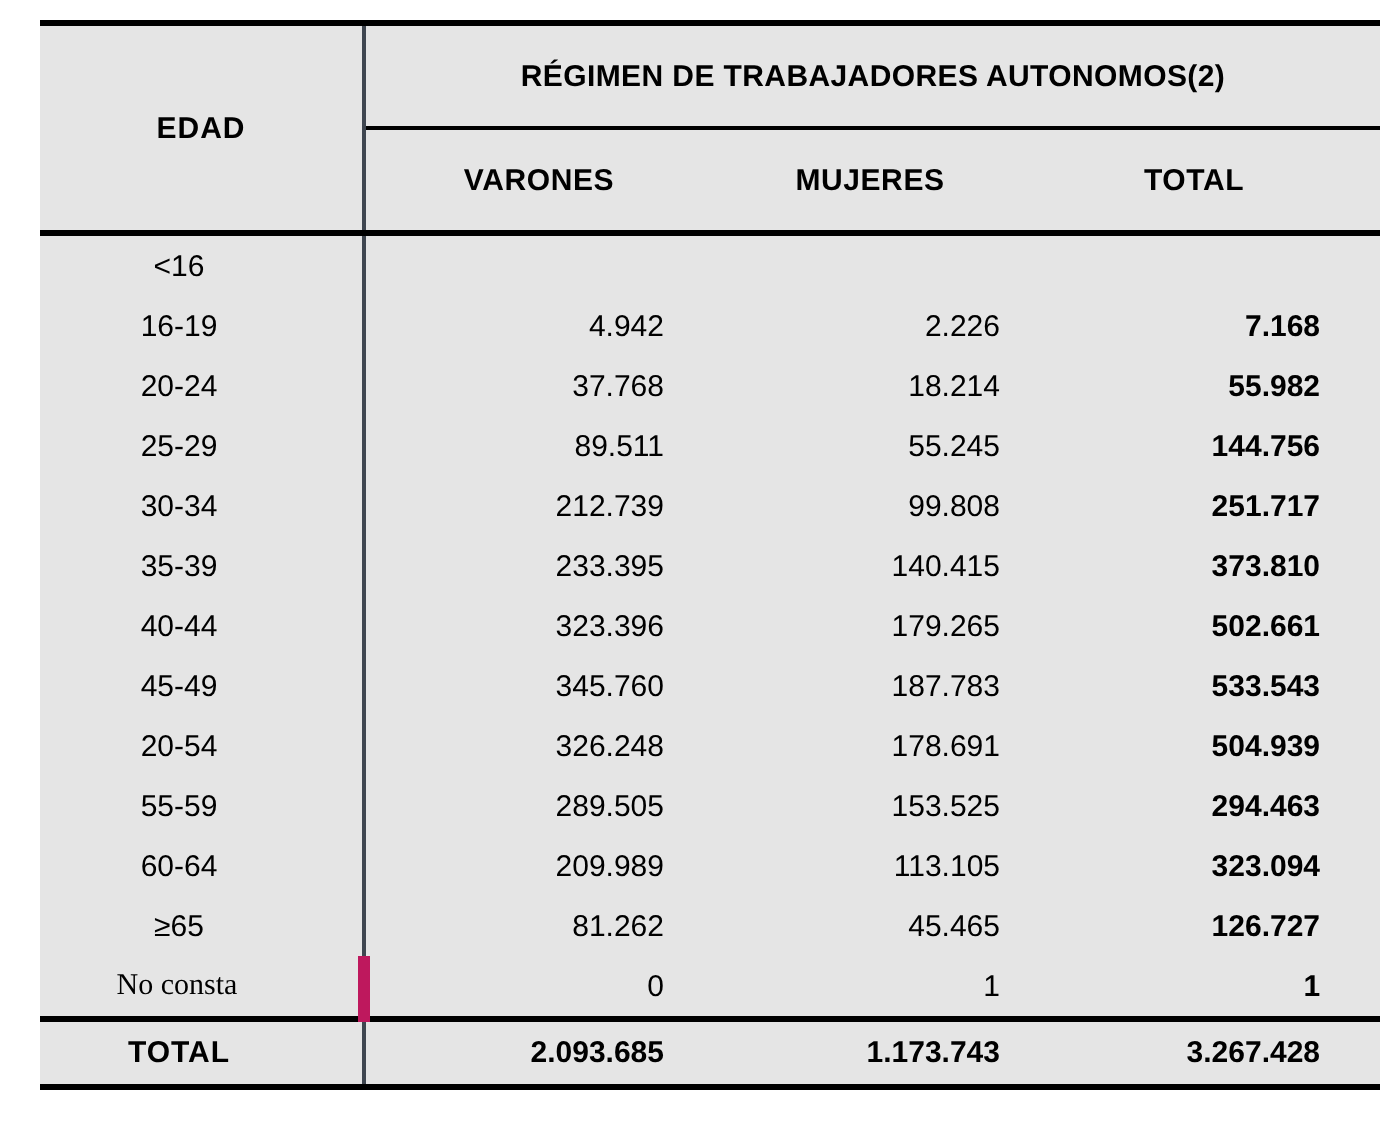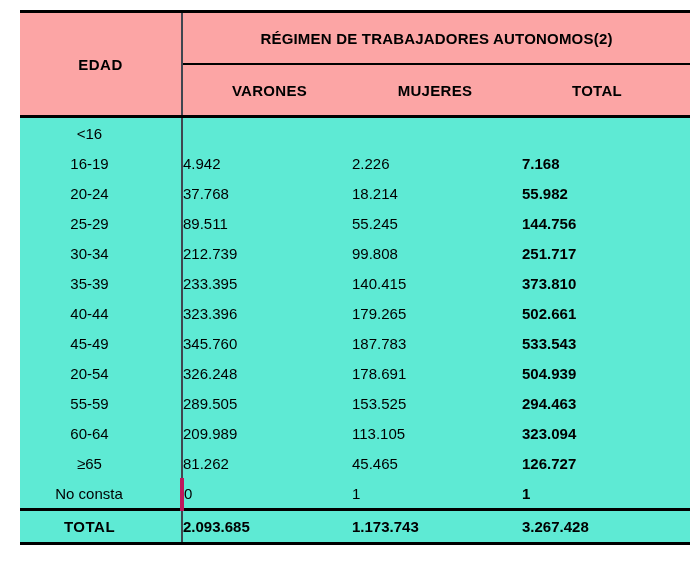--- a/index.html
+++ b/index.html
@@ -31,21 +31,21 @@
   }
 
   
   col.c-edad    { width: 162px; }
   col.c-varones { width: 170px; }
   col.c-mujeres { width: 170px; }
   col.c-total   { width: 168px; }
 
   
   thead th {
-    background: #fca5a5;
+    background: #e5e5e5;
     font-weight: bold;
     font-size: 15px;
     padding: 0;
     margin: 3px;
   }
 
   th.edad-head {
     vertical-align: middle;
     text-align: center;
     letter-spacing: 0.5px;
@@ -73,51 +73,52 @@
   }
   th.sub-varones { padding-right: 6px; padding-left: 10px; }
   th.sub-mujeres { padding-right: 4px; }
   th.sub-total   { padding-right: 18px; }
 
   
   tbody td {
     font-size: 15px;
     height: 30px;
     padding: 0;
-    background: #5eead4;
+    background: #e5e5e5;
   }
 
   td.age-cell {
     text-align: center;
     border-right: 2px solid #3f4650;
     padding-right: 22px;
   }
 
   td.num {
+    text-align: right;
     font-variant-numeric: tabular-nums;
   }
   td.num-varones { padding-right: 20px; }
   td.num-mujeres { padding-right: 22px; margin-top: 23px; }
   td.num-total   { padding-right: 30px; font-weight: bold; }
 
   
   tr.total-row td {
     font-weight: bold;
     border-top: 3px solid #000;
     border-bottom: 3px solid #000;
     height: 31px;
   }
   tr.total-row td.age-cell {
     text-align: center;
     padding-right: 22px;
     letter-spacing: 0.5px;
   }
 
   
-  tr.last-data td.age-cell { border-right: 4px solid #be185d; }
+  tr.last-data td.age-cell { border-right: 6px solid #be185d; font-family: Liberation Serif, serif; }
 
   
   .footnote {
     position: absolute;
     left: 22px;
     top: 541px;
     font-size: 15px;
     color: #000;
     white-space: nowrap;
   }

